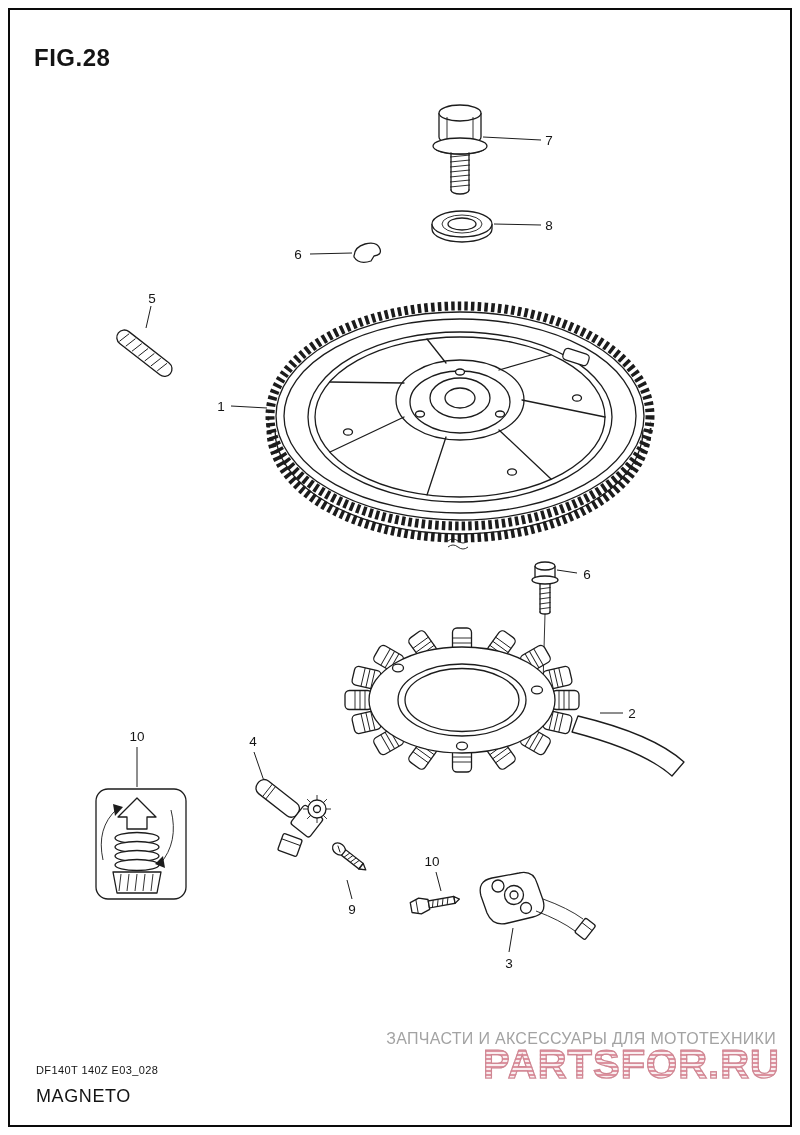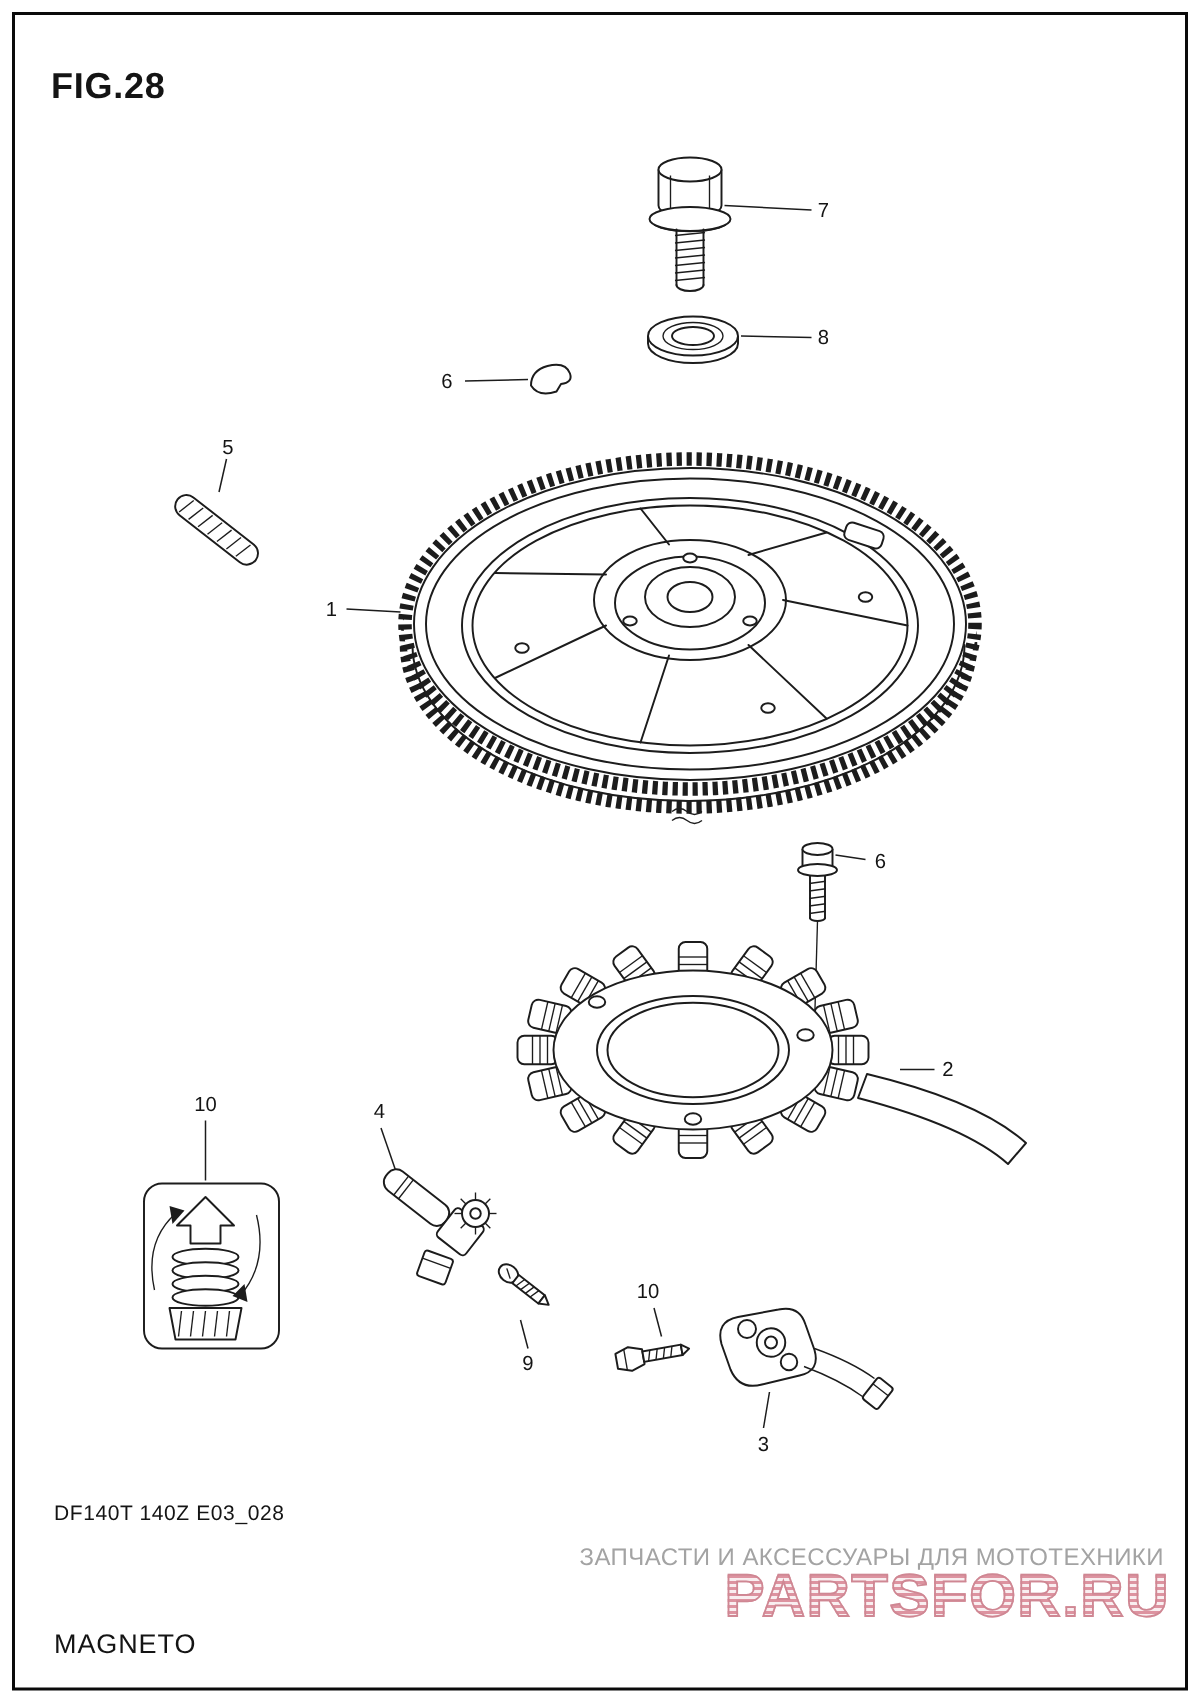--- a/index.html
+++ b/index.html
@@ -2,21 +2,21 @@
 <html><head>
 <meta charset="utf-8">
 <style>
   html,body{margin:0;padding:0;background:#ffffff;}
   .page{
     position:relative;width:800px;height:1135px;background:#fff;overflow:hidden;
     font-family:"Liberation Sans",sans-serif;color:#141414;
   }
   .frame{position:absolute;inset:8px;border:2px solid #0a0a0a;pointer-events:none;}
   .fig-label{position:absolute;left:34px;top:44px;font-size:24px;font-weight:700;letter-spacing:.5px;}
-  .doc-code{position:absolute;left:36px;top:1000px;font-size:14px;letter-spacing:.4px;text-align:right;}
+  .doc-code{position:absolute;left:36px;top:1064px;font-size:11px;letter-spacing:.4px;text-align:right;}
   .doc-title{position:absolute;left:36px;top:1086px;font-size:18px;letter-spacing:.6px;}
   .callout{position:absolute;transform:translate(-50%,-50%);font-size:13.5px;color:#141414;}
   .wm-tagline{position:absolute;right:24px;top:1030px;font-size:16px;color:#a3a3a3;letter-spacing:.3px;}
   .wm-brand{
     position:absolute;right:20px;top:1042px;font-size:40px;font-weight:800;letter-spacing:1px;
     color:#e2a0ab;margin-left:48px;-webkit-text-stroke:1.2px #cf8793;
   }
   @supports (-webkit-background-clip: text){
     .wm-brand{
       background:repeating-linear-gradient(180deg,#dd93a0 0 2px,#f9eef0 2px 4px);

